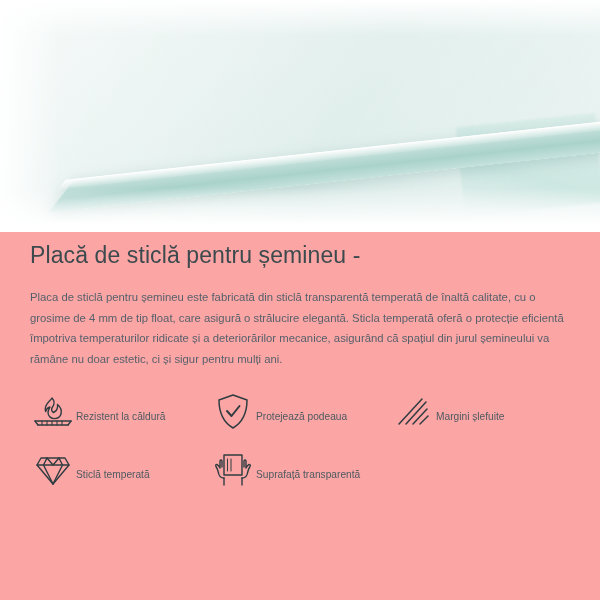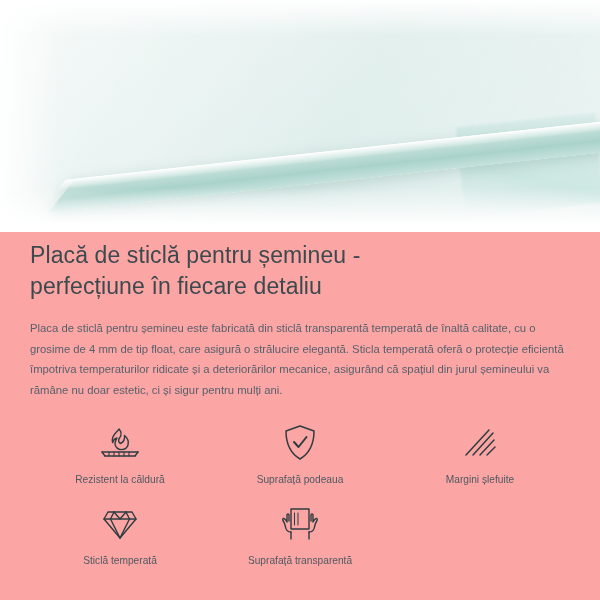--- a/index.html
+++ b/index.html
@@ -144,21 +144,21 @@
 
   
   .features {
     margin-top: 22px;
     display: grid;
     grid-template-columns: repeat(3, 1fr);
     row-gap: 16px;
   }
   .feature {
     display: flex;
-    flex-direction: column;
+    flex-direction: row;
     align-items: center;
     text-align: center;
   }
   .feature-icon {
     width: 46px;
     height: 42px;
     display: flex;
     align-items: center;
     justify-content: center;
   }
@@ -185,21 +185,20 @@
     <div class="plate-edge-hi"></div>
     <div class="hero-fade-left"></div>
     <div class="hero-fade-top"></div>
     <div class="hero-fade-bottom"></div>
   </div>
 
   <div class="content">
 
     <h1 class="headline">
       <span class="l1">Placă de sticlă pentru șemineu -</span>
-      <span class="l2">perfecțiune în fiecare detaliu</span>
     </h1>
 
     <p class="body-copy">Placa de sticlă pentru șemineu este fabricată din sticlă transparentă temperată de înaltă calitate, cu o grosime de 4 mm de tip float, care asigură o strălucire elegantă. Sticla temperată oferă o protecție eficientă împotriva temperaturilor ridicate și a deteriorărilor mecanice, asigurând că spațiul din jurul șemineului va rămâne nu doar estetic, ci și sigur pentru mulți ani.</p>
 
     <div class="features">
 
       <div class="feature">
         <div class="feature-icon">
           <svg width="44" height="34" viewBox="0 0 44 34" fill="none" stroke="#2f3c40" stroke-width="1.4" stroke-linecap="round" stroke-linejoin="round">
             <path d="M21 3 C24.5 7 23 10 21.5 12 C20 14 20.5 16.5 22.5 17.5 C25.5 16 27 13 26.5 9.5 C29.5 12 31 15.5 30 19 C29.2 21.8 26.6 23.6 23.6 23.6 C19.8 23.6 17 21 17 17.6 C17 15 18.2 13.4 19 12 C16.5 12.8 15 14.6 14.6 16.6 C13.4 13.6 15.2 9 18 6.4 C19.4 5.1 20.5 4 21 3 Z" fill="none"></path>
@@ -214,21 +213,21 @@
       </div>
 
 
       <div class="feature">
         <div class="feature-icon">
           <svg width="34" height="38" viewBox="0 0 34 38" fill="none" stroke="#2f3c40" stroke-width="1.5" stroke-linecap="round" stroke-linejoin="round">
             <path d="M17 2 L31 7 C31 19 27 29 17 35 C7 29 3 19 3 7 Z" fill="none"></path>
             <path d="M11 18 L15.5 23 L23.5 13" stroke-width="2"></path>
           </svg>
         </div>
-        <div class="feature-label">Suprafață podeaua</div>
+        <div class="feature-label">Protejează podeaua</div>
       </div>
 
       <div class="feature">
         <div class="feature-icon">
           <svg width="40" height="34" viewBox="0 0 40 34" fill="none" stroke="#2f3c40" stroke-width="1.5" stroke-linecap="round" stroke-linejoin="round">
             <path d="M6 29 L29 4"></path>
             <path d="M13 29 L33 7"></path>
             <path d="M20 29 L34 14"></path>
             <path d="M27 29 L35 21"></path>
           </svg>

